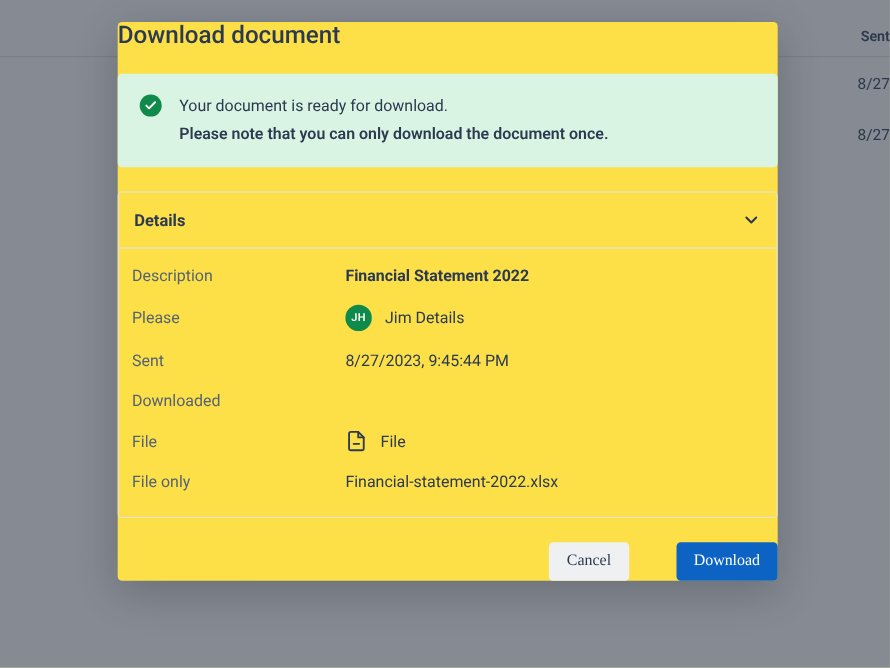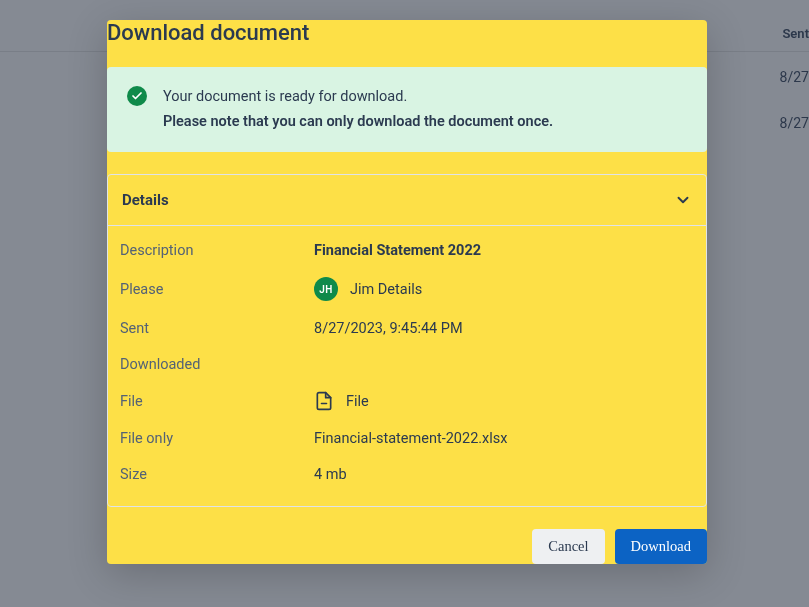--- a/index.html
+++ b/index.html
@@ -183,20 +183,21 @@
       cursor: pointer;
       font-family: Liberation Serif, serif;
     }
     .btn-secondary {
       background: #eef0f2;
       color: #2b3a50;
     }
     .btn-primary {
       background: #0c63c4;
       color: #fff;
+      margin-left: 33px;
     }
   </style>
 </head>
 <body>
 
 <div class="bg-header">Sent</div>
 <div class="bg-divider"></div>
 <div class="bg-row1">8/27</div>
 <div class="bg-row2">8/27</div>
 
@@ -263,24 +264,20 @@
           </span>
           <span>File</span>
         </div>
       </div>
 
       <div class="detail-row">
         <div class="detail-label">File only</div>
         <div class="detail-value">Financial-statement-2022.xlsx</div>
       </div>
 
-      <div class="detail-row">
-        <div class="detail-label">Size</div>
-        <div class="detail-value">4 mb</div>
-      </div>
 
     </div>
   </div>
 
   <div class="modal-footer">
     <button class="btn btn-secondary">Cancel</button>
     <button class="btn btn-primary">Download</button>
   </div>
 </div>
 

